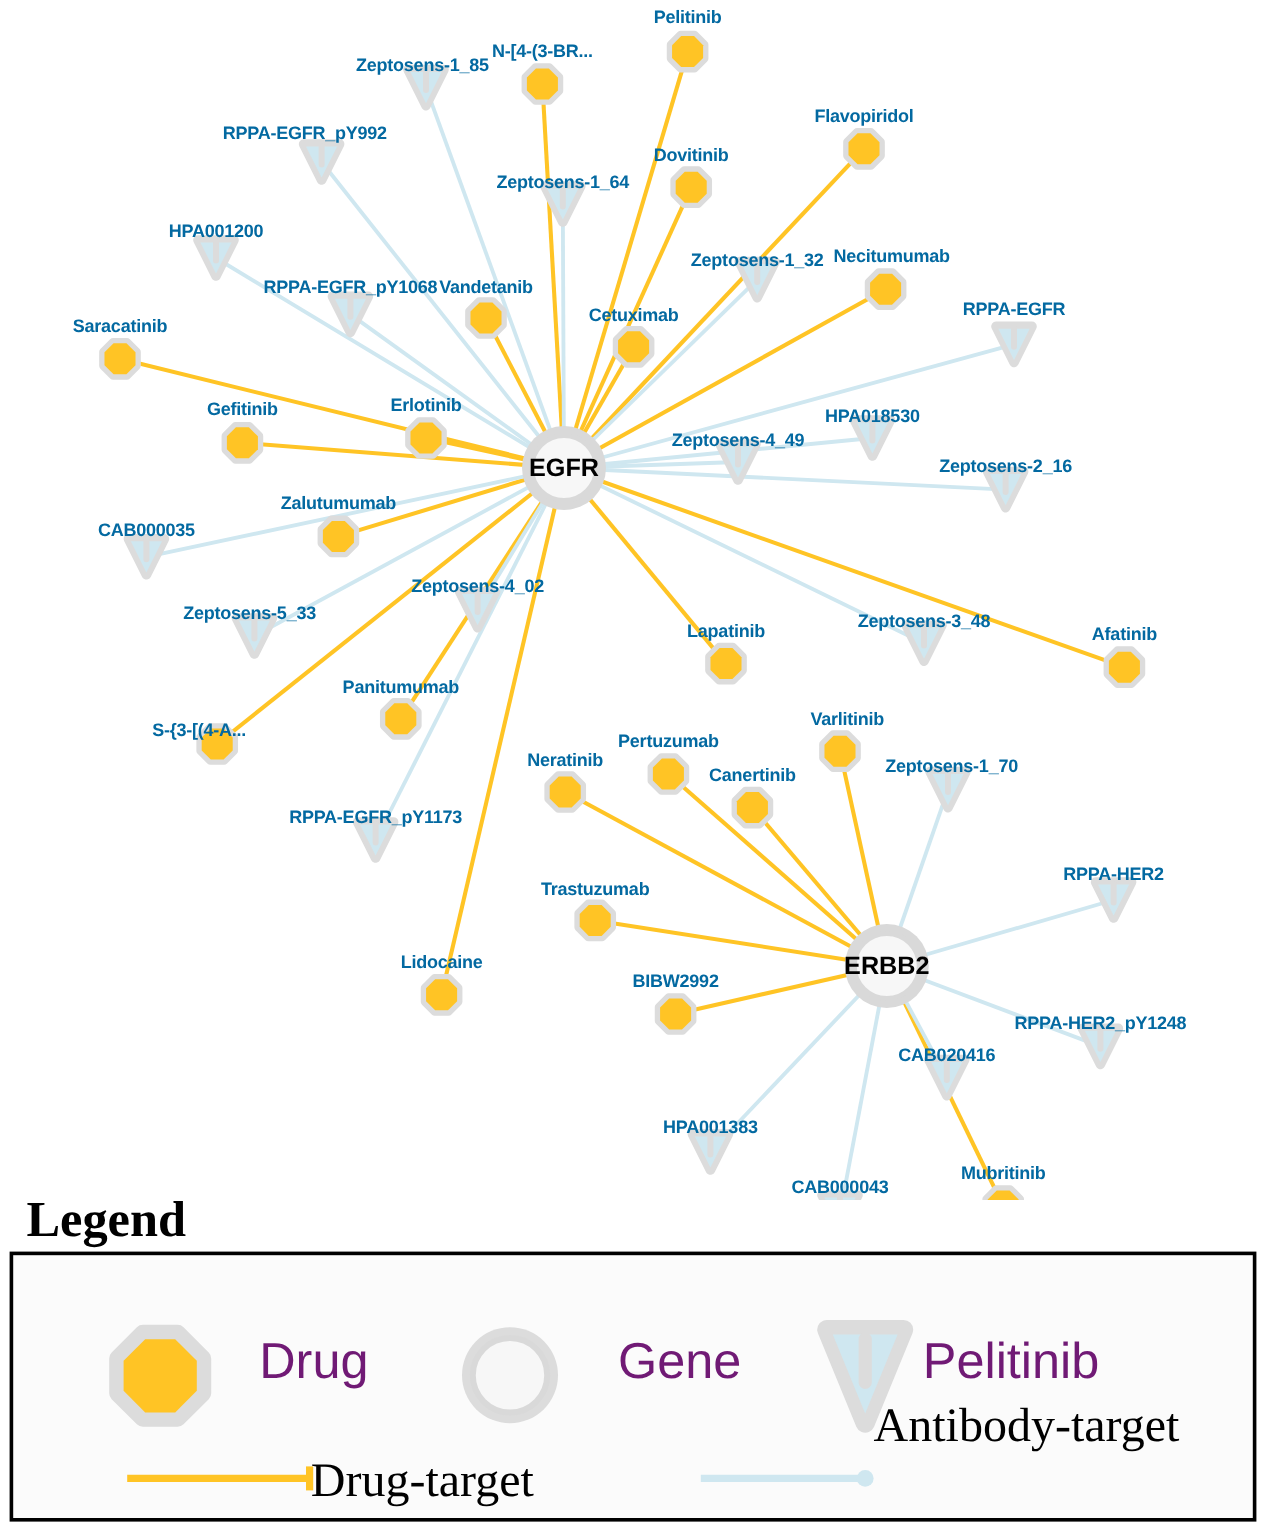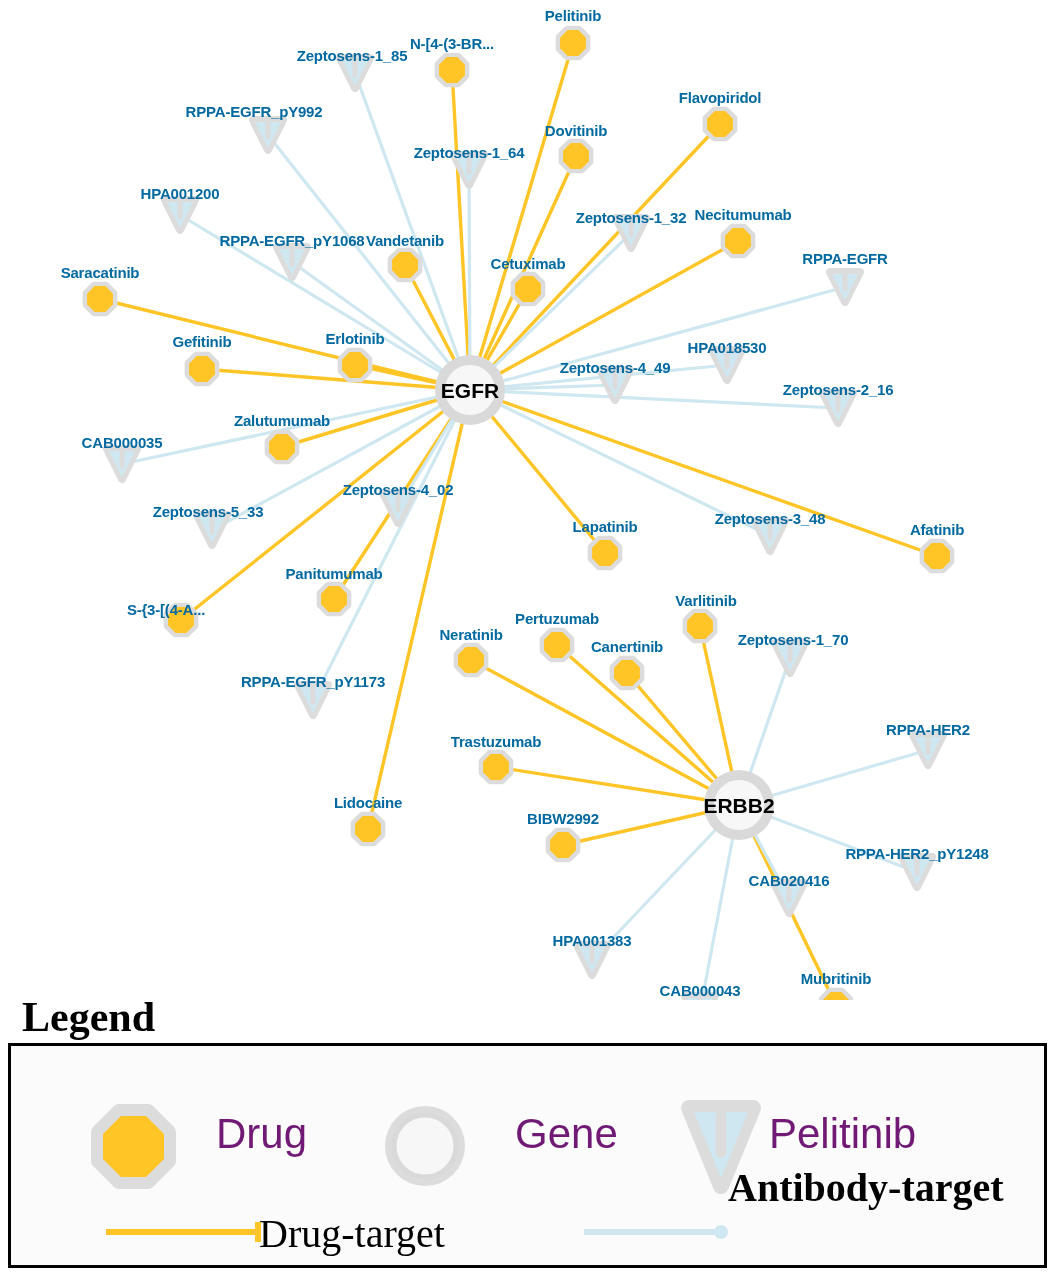--- a/index.html
+++ b/index.html
@@ -362,13 +362,13 @@
       <line x1="573" y1="186" x2="706" y2="186" stroke="#CFE7F0" stroke-width="6"></line>
       <circle cx="710" cy="186" r="7" fill="#CFE7F0"></circle>
     </g>
   </svg>
 </div>
 
 <div class="legend-text" style="left:216px; top:1110px;">Drug</div>
 <div class="legend-text" style="left:515px; top:1110px;">Gene</div>
 <div class="legend-text" style="left:769px; top:1110px;">Pelitinib</div>
 <div class="legend-edge-text" style="left:259px; top:1210px;">Drug-target</div>
-<div class="legend-edge-text" style="left:728px; top:1164px;font-weight:bold;">Antibody-target</div>
+<div class="legend-edge-text" style="left:728px; top:1164px;">Antibody-target</div>
 
 </body></html>

